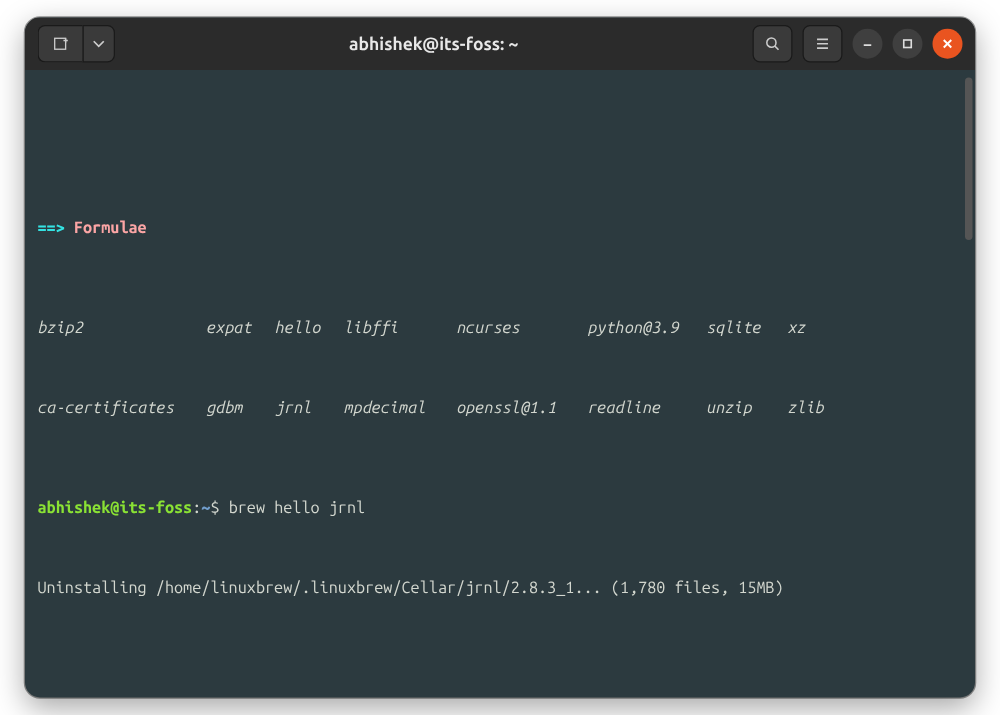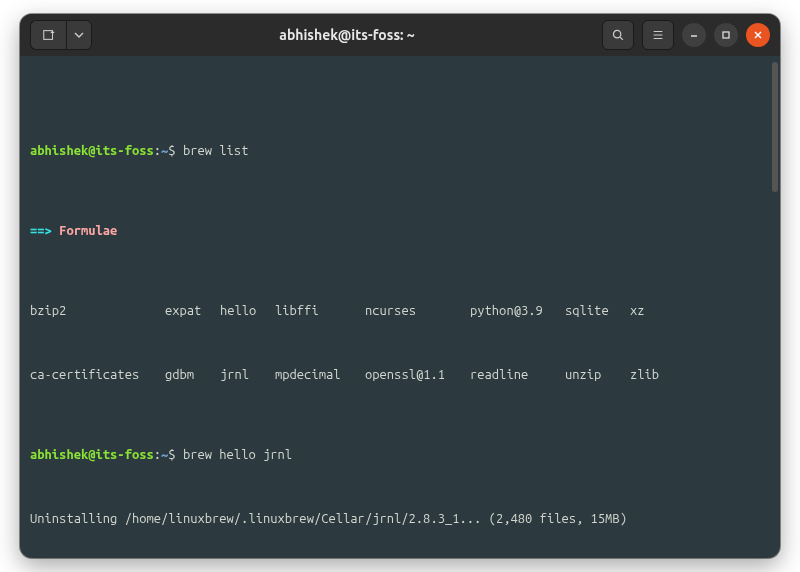--- a/index.html
+++ b/index.html
@@ -89,21 +89,21 @@
   .prompt-user { color: #8ae234; font-weight: bold; }
   .prompt-host { color: #8ae234; font-weight: bold; }
   .prompt-colon { color: #d3d7cf; }
   .prompt-path { color: #729fcf; font-weight: bold; }
   .prompt-dollar { color: #d3d7cf; }
   .cmd { color: #d3d7cf; }
   .heading-arrow { color: #34e2e2; font-weight: bold; }
   .heading-text { color: #fca5a5; font-weight: bold; }
   .output { color: #d3d7cf; }
   .line { display: block; }
-  .col { display: inline-block; }
+  .col { display: inline-block; font-style: italic; }
 </style>
 </head>
 <body>
 
 <div class="window">
 
   <div class="titlebar">
     <div class="tb-left">
       <div class="tb-btn newtab">
         <svg width="14" height="14" viewBox="0 0 16 16">
@@ -149,34 +149,33 @@
             <line x1="8" y1="2" x2="2" y2="8" stroke="#fff" stroke-width="1.5"></line>
           </svg>
       </div>
     </div>
   </div>
 
   <div class="terminal-body">
     <div class="scrollbar"></div>
 
     
-    <span class="line"><span class="prompt-user">abhishek</span><span class="prompt-user">@</span><span class="prompt-host">its-foss</span><span class="prompt-colon">:</span><span class="prompt-path">~</span><span class="prompt-dollar">$ </span><span class="cmd">brew list</span></span>
 
     
     <span class="line"><span class="heading-arrow">==&gt; </span><span class="heading-text">Formulae</span></span>
 
     
     <span class="line output"><span class="col" style="width:135px">bzip2</span><span class="col" style="width:55px">expat</span><span class="col" style="width:55px">hello</span><span class="col" style="width:90px">libffi</span><span class="col" style="width:105px">ncurses</span><span class="col" style="width:95px">python@3.9</span><span class="col" style="width:65px">sqlite</span><span class="col">xz</span></span>
     
     <span class="line output"><span class="col" style="width:135px">ca-certificates</span><span class="col" style="width:55px">gdbm</span><span class="col" style="width:55px">jrnl</span><span class="col" style="width:90px">mpdecimal</span><span class="col" style="width:105px">openssl@1.1</span><span class="col" style="width:95px">readline</span><span class="col" style="width:65px">unzip</span><span class="col">zlib</span></span>
 
     
     <span class="line"><span class="prompt-user">abhishek</span><span class="prompt-user">@</span><span class="prompt-host">its-foss</span><span class="prompt-colon">:</span><span class="prompt-path">~</span><span class="prompt-dollar">$ </span><span class="cmd">brew hello jrnl</span></span>
 
-    <span class="line output">Uninstalling /home/linuxbrew/.linuxbrew/Cellar/jrnl/2.8.3_1... (2,480 files, 15MB)</span>
+    <span class="line output">Uninstalling /home/linuxbrew/.linuxbrew/Cellar/jrnl/2.8.3_1... (1,780 files, 15MB)</span>
 
     
     
 
     
 
     
     
     
     

